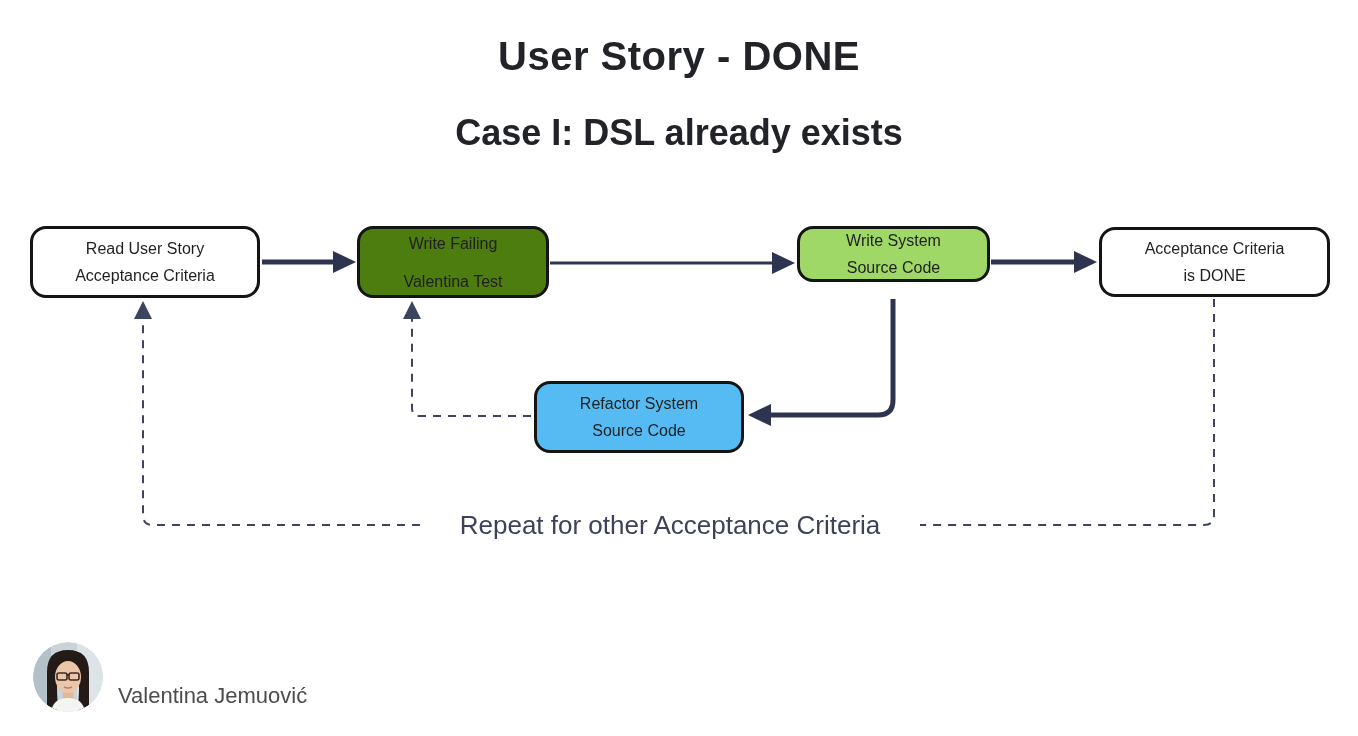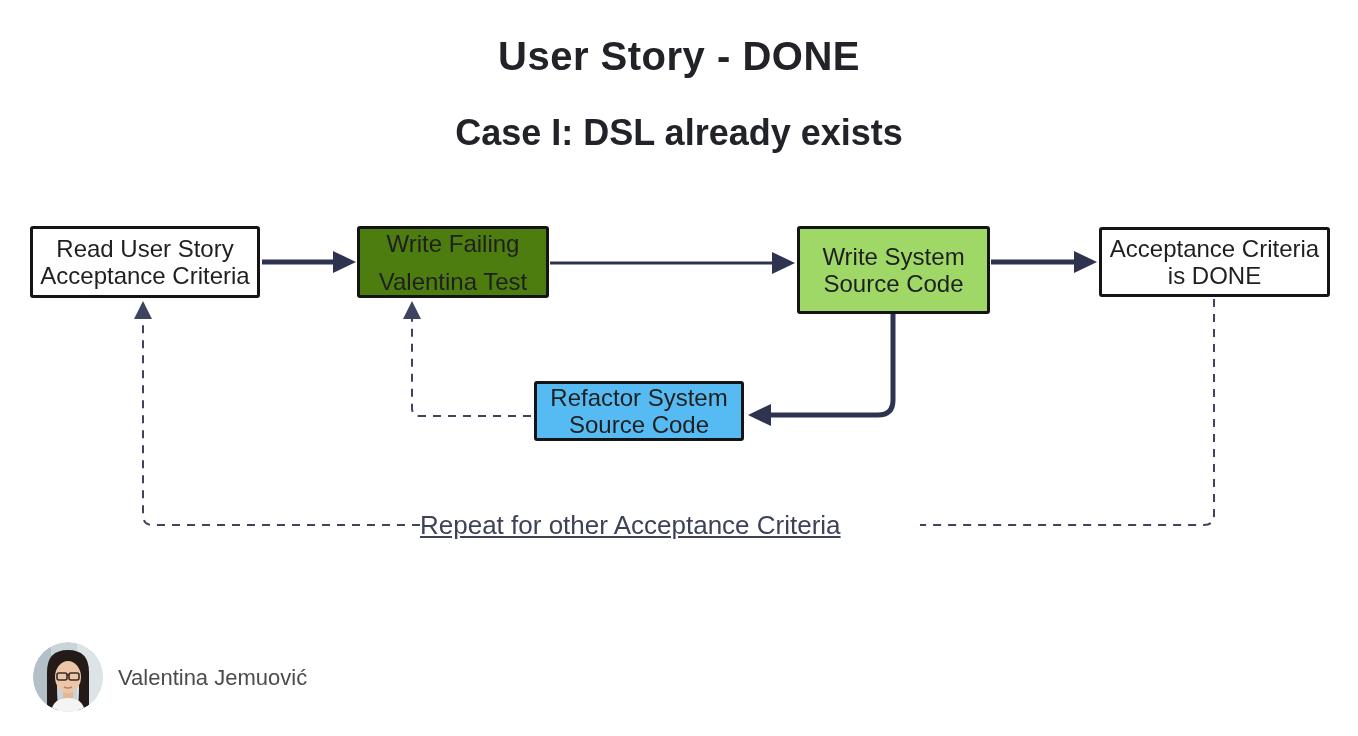--- a/index.html
+++ b/index.html
@@ -38,46 +38,46 @@
     height: 736px;
     pointer-events: none;
   }
   .node {
     position: absolute;
     display: flex;
     flex-direction: column;
     align-items: center;
     justify-content: center;
     border: 3px solid #141414;
-    border-radius: 3px;
-    font-size: 24px;
+    border-radius: 16px;
+    font-size: 16px;
     line-height: 27px;
     color: #1f1f1f;
     text-align: center;
     background: #ffffff;
   }
   #node-read          { left: 30px;   top: 226px; width: 230px; height: 72px; }
   #node-write-failing { left: 357px;  top: 226px; width: 192px; height: 72px; }
-  #node-write-system  { left: 797px;  top: 226px; width: 193px; height: 88px; }
+  #node-write-system  { left: 797px;  top: 226px; width: 193px; height: 56px; }
   #node-done          { left: 1099px; top: 227px; width: 231px; height: 70px; }
-  #node-refactor      { left: 534px;  top: 381px; width: 210px; height: 60px; }
+  #node-refactor      { left: 534px;  top: 381px; width: 210px; height: 72px; }
   .repeat-label {
     position: absolute;
     left: 420px; top: 510px;
     width: 500px;
+    text-align: center;
     font-size: 26px;
     color: #3d4259;
     background: #ffffff;
-    text-decoration: underline;
   }
   .footer {
     position: absolute;
     left: 33px; top: 642px;
     display: flex;
-    align-items: center;
+    align-items: flex-end;
   }
   .avatar {
     width: 70px; height: 70px;
     border-radius: 50%;
     overflow: hidden;
     flex: 0 0 auto;
   }
   .footer-text {
     margin-left: 15px;
     font-size: 22px;

